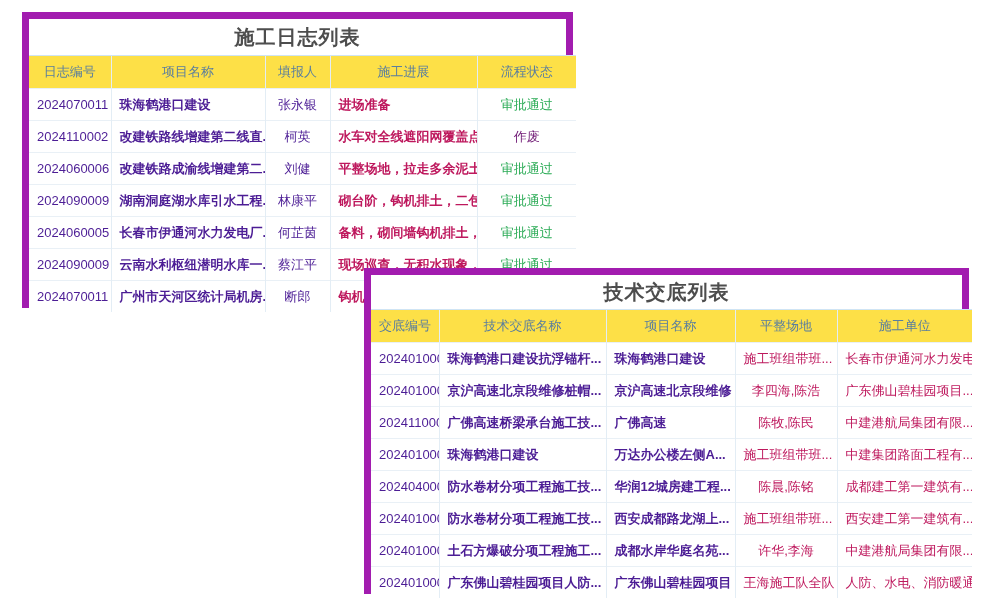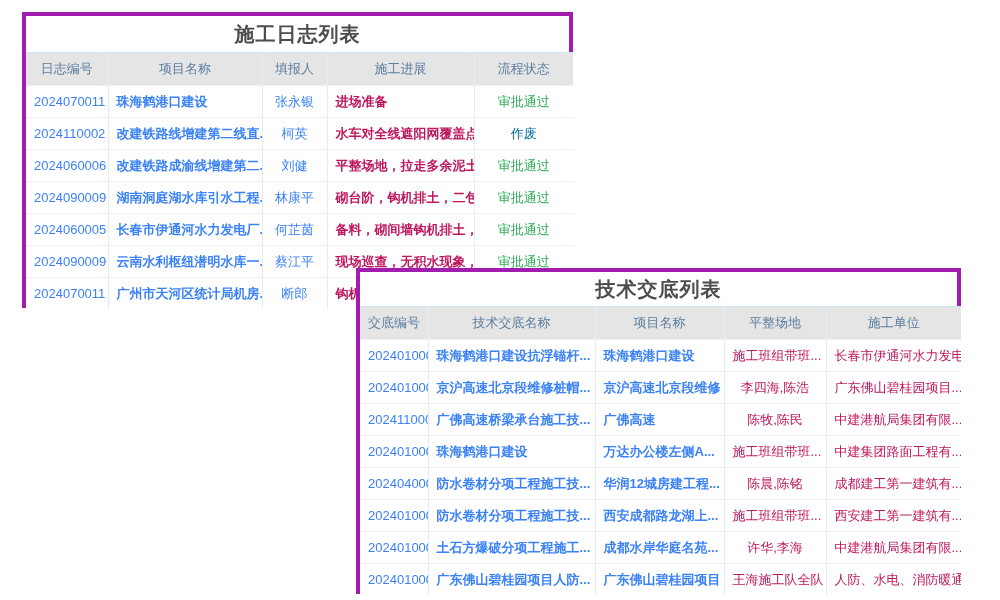--- a/index.html
+++ b/index.html
@@ -3,43 +3,43 @@
 <meta charset="utf-8">
 <style>
   html,body { margin:0; padding:0; }
   body {
     width:1000px; height:600px; position:relative; overflow:hidden;
     background:#ffffff;
     font-family:"Liberation Sans", sans-serif;
   }
   .card {
     position:absolute; background:#ffffff;
-    border:4px solid #a21caf; box-sizing:border-box;
+    border:7px solid #a21caf; box-sizing:border-box;
   }
   #card-log { left:22px; top:12px; width:551px; height:296px; z-index:1; }
-  #card-disclosure { left:356px; top:268px; width:605px; height:326px; z-index:2; }
+  #card-disclosure { left:364px; top:268px; width:605px; height:326px; z-index:2; }
   .card-title {
     text-align:center; font-weight:bold; font-size:20px; color:#4d4d4d;
     height:36px; line-height:36px; letter-spacing:1px;
   }
   #card-disclosure .card-title { height:34px; line-height:34px; }
   table { border-collapse:collapse; table-layout:fixed; width:100%; font-size:13px; }
   th {
-    background:#e5e5e5; color:#5a7e9e; font-weight:normal; height:32px;
+    background:#fde047; color:#5a7e9e; font-weight:normal; height:32px;
     border-top:1px solid #cfe4f4;
   }
   td { height:31px; border-top:1px solid #e9f0f6; background:#fff; }
   th, td {
     border-left:1px solid #e3edf5; padding:0 8px;
     overflow:hidden; white-space:nowrap;
   }
   th:first-child, td:first-child { border-left:none; }
   .al { text-align:left;font-weight:bold; }
   .ac { text-align:center; }
-  .link { color:#3b82f6; cursor:pointer; }
+  .link { color:#4c1d95; cursor:pointer; }
   .txt { color:#be185d; }
 </style>
 </head>
 <body>
 
 <div class="card" id="card-log">
   <div class="card-title">施工日志列表</div>
   <table>
     <colgroup>
         <col style="width: 82px;">
@@ -63,21 +63,21 @@
           <td class="al link">珠海鹤港口建设</td>
           <td class="ac link">张永银</td>
           <td class="al txt">进场准备</td>
           <td class="ac" style="color: rgb(43, 171, 86);">审批通过</td>
         </tr>
         <tr>
           <td class="ac link">2024110002</td>
           <td class="al link">改建铁路线增建第二线直...</td>
           <td class="ac link">柯英</td>
           <td class="al txt">水车对全线遮阳网覆盖点进...</td>
-          <td class="ac" style="color: #0369a1;">作废</td>
+          <td class="ac" style="color: #701a75;">作废</td>
         </tr>
         <tr>
           <td class="ac link">2024060006</td>
           <td class="al link">改建铁路成渝线增建第二...</td>
           <td class="ac link">刘健</td>
           <td class="al txt">平整场地，拉走多余泥土15...</td>
           <td class="ac" style="color: rgb(43, 171, 86);">审批通过</td>
         </tr>
         <tr>
           <td class="ac link">2024090009</td>

